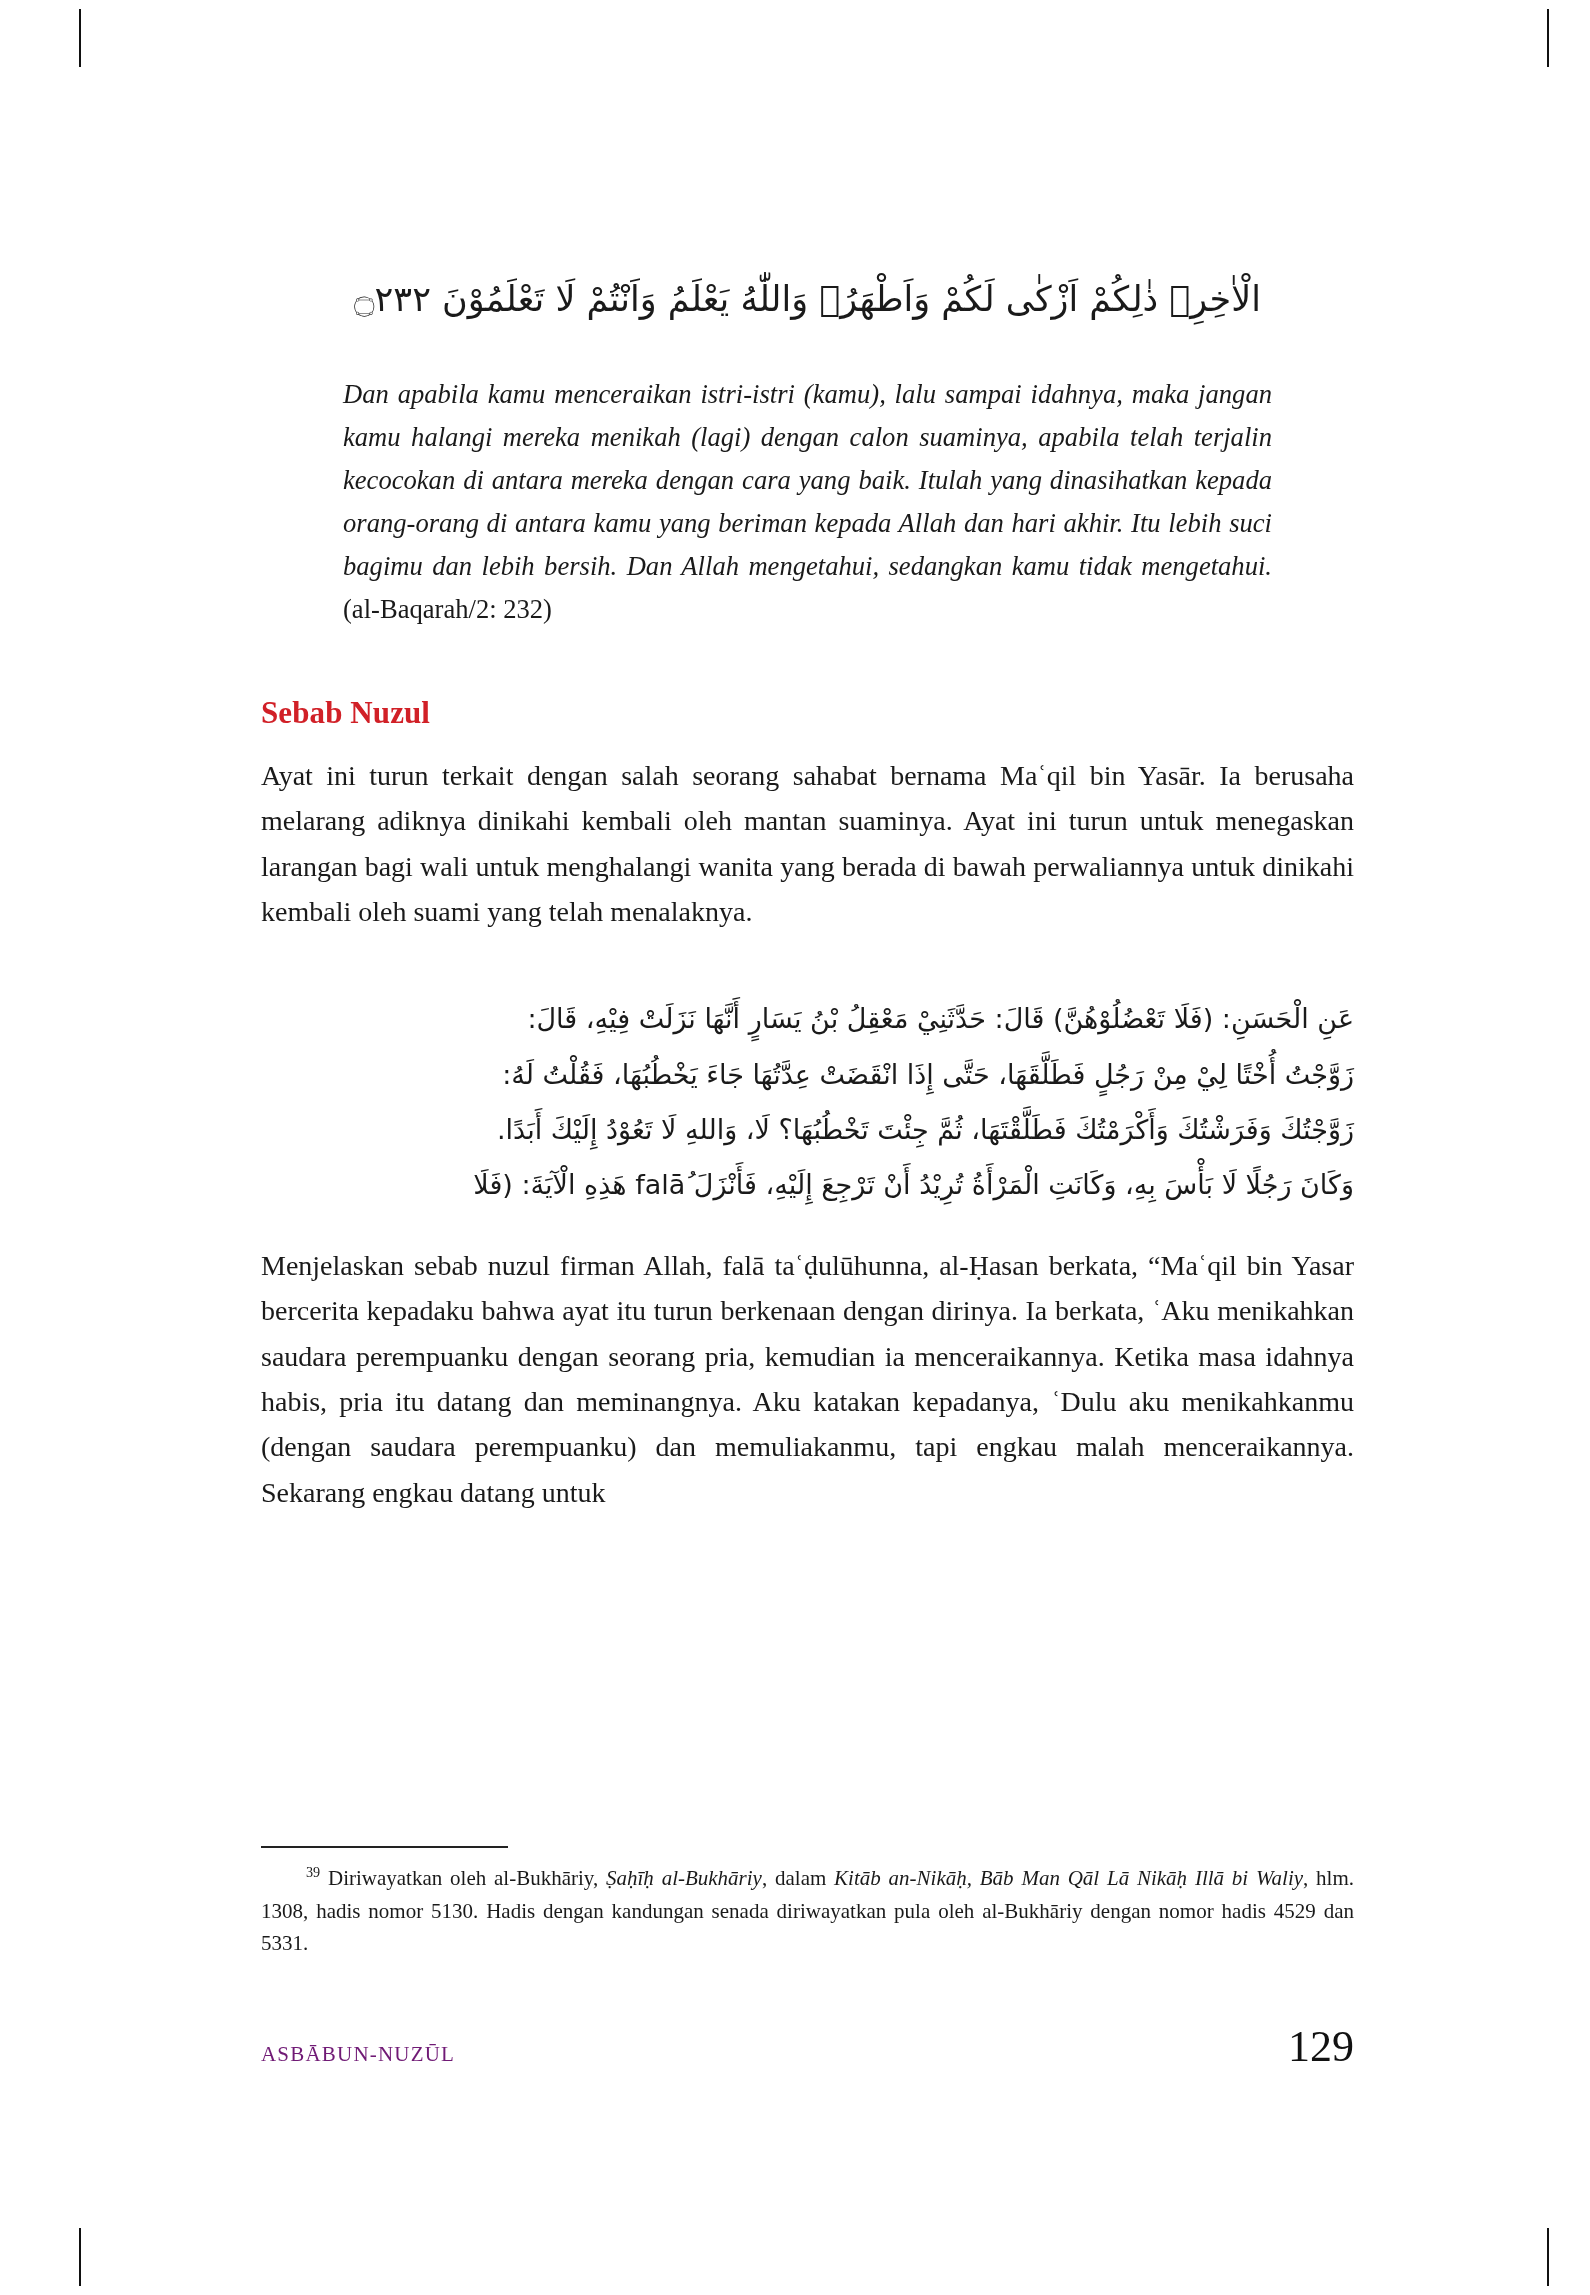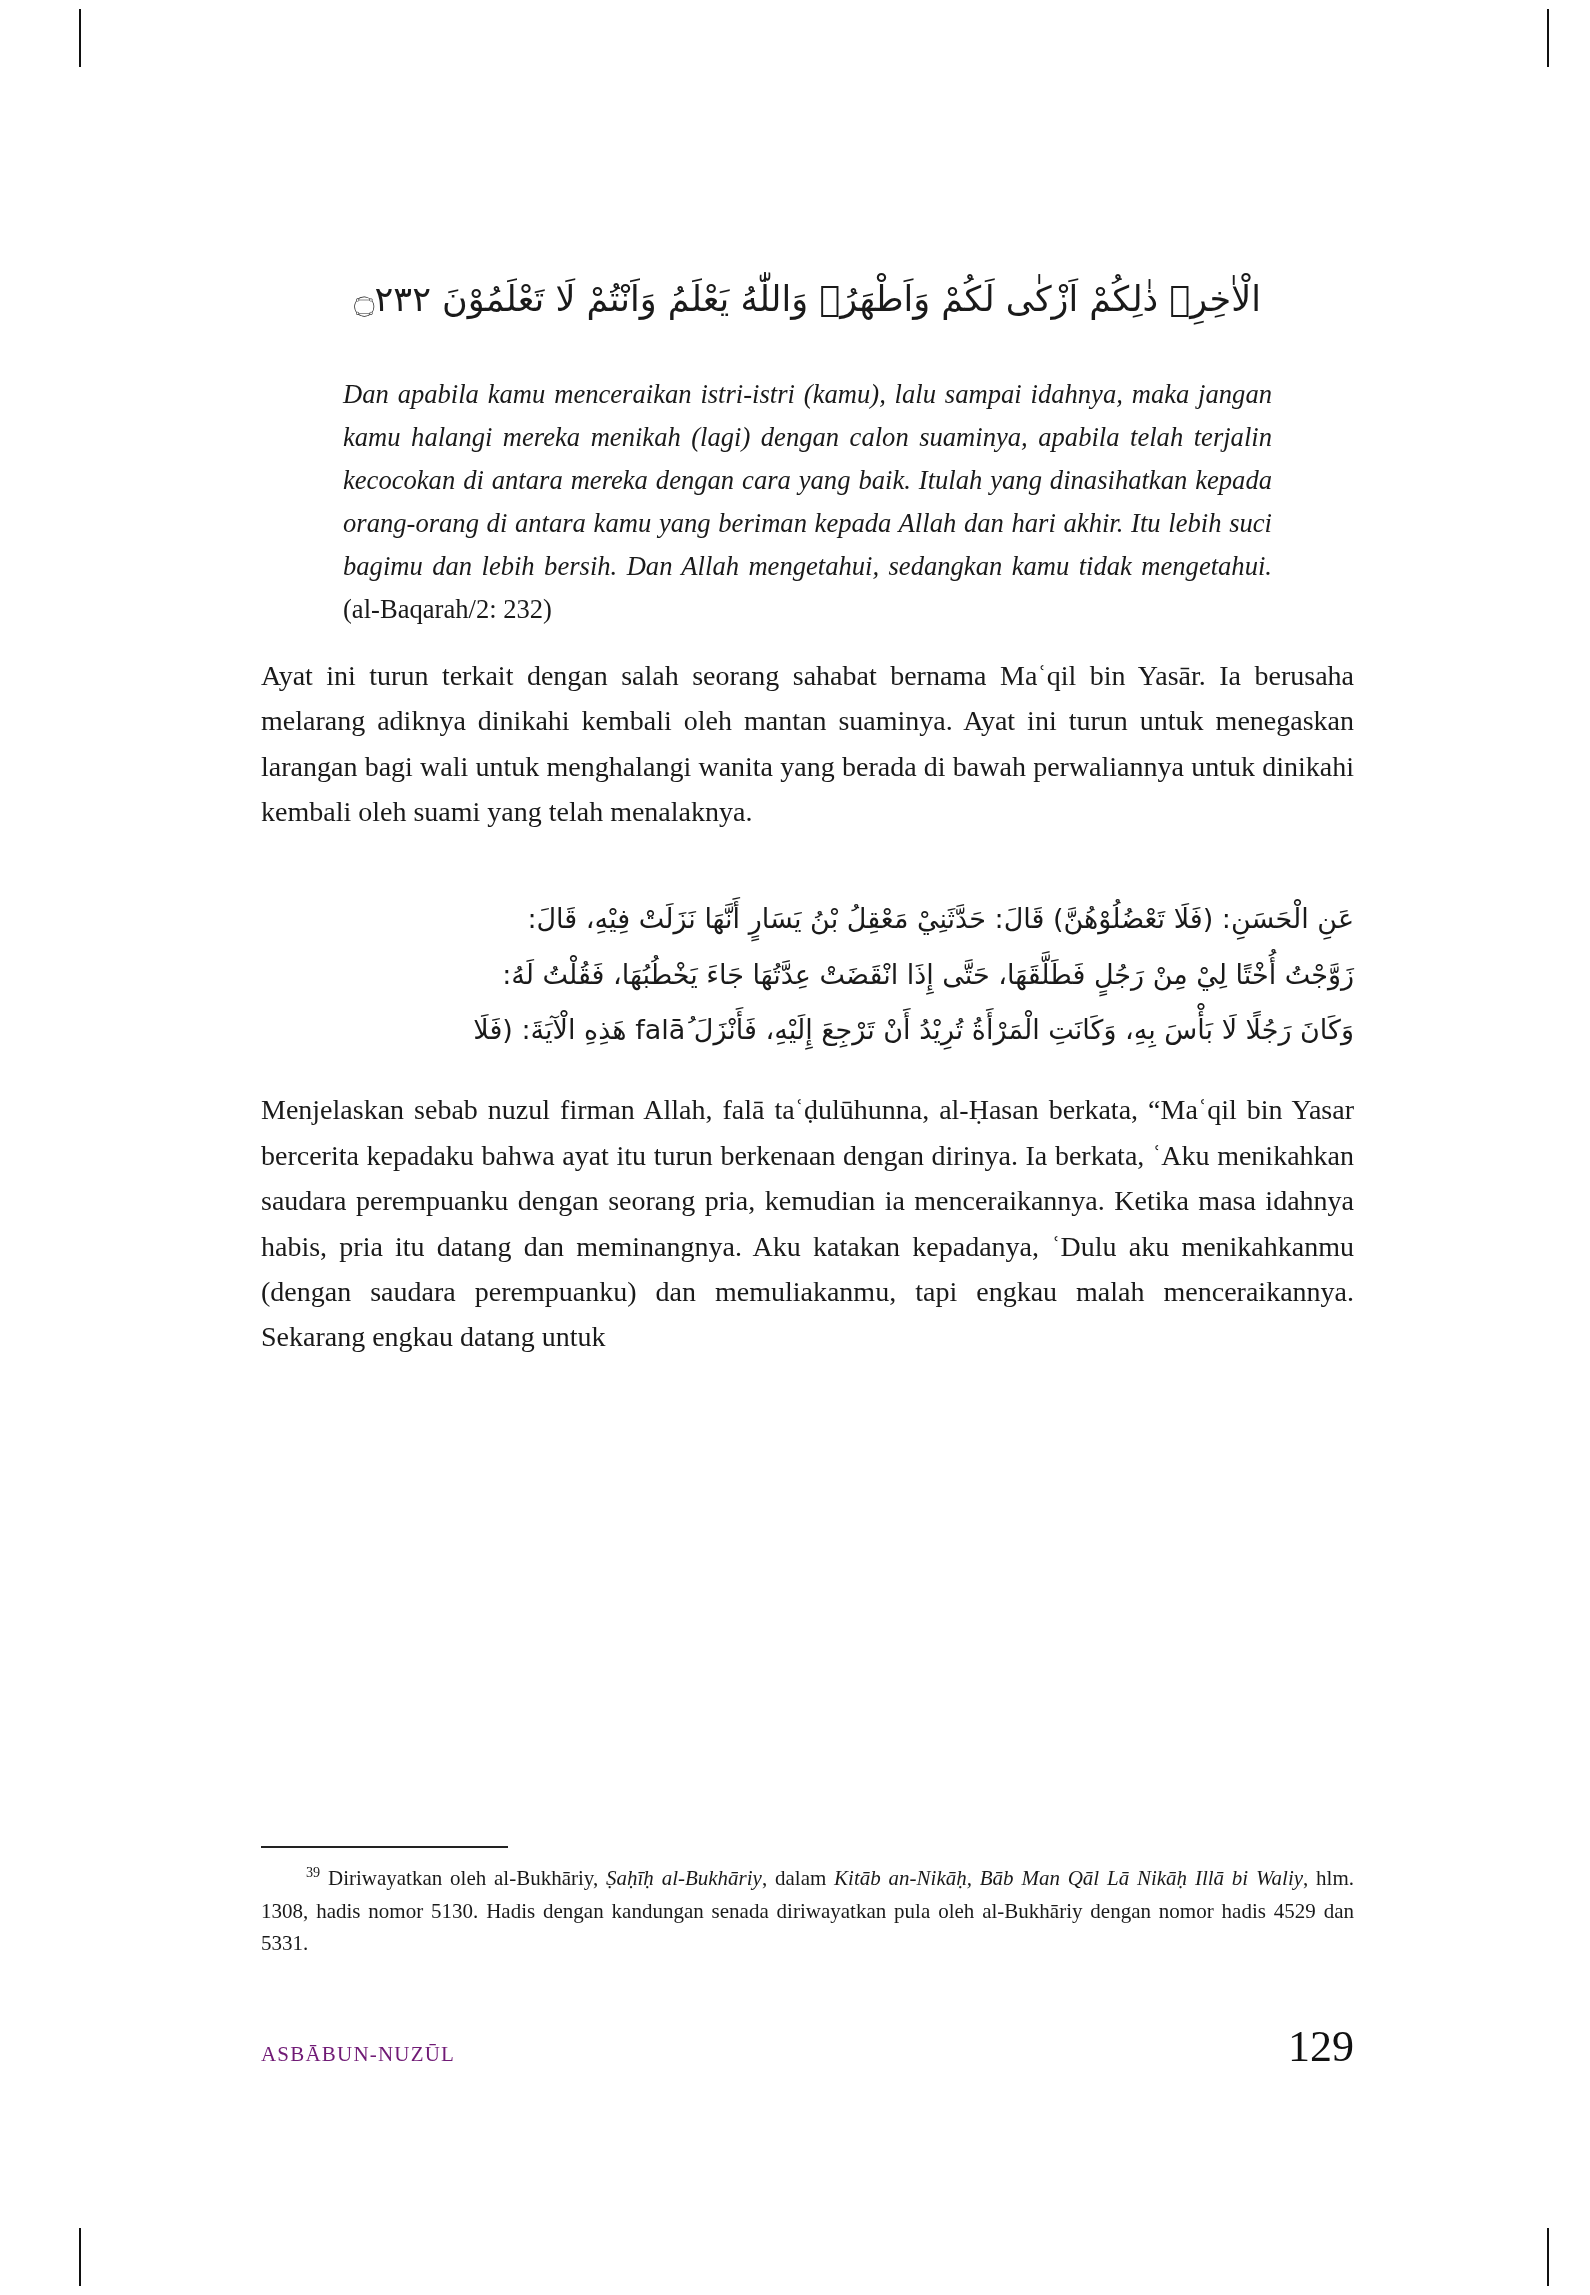--- a/index.html
+++ b/index.html
@@ -140,26 +140,28 @@
 <div class="crop-mark crop-br-v"></div>
 
 <div class="page">
 
   <div class="ayah-arabic">الْاٰخِرِۗ ذٰلِكُمْ اَزْكٰى لَكُمْ وَاَطْهَرُۗ وَاللّٰهُ يَعْلَمُ وَاَنْتُمْ لَا تَعْلَمُوْنَ ۝٢٣٢</div>
 
   <div class="translation">
     <span>Dan apabila kamu menceraikan istri-istri (kamu), lalu sampai idahnya, maka jangan kamu halangi mereka menikah (lagi) dengan calon suaminya, apabila telah terjalin kecocokan di antara mereka dengan cara yang baik. Itulah yang dinasihatkan kepada orang-orang di antara kamu yang beriman kepada Allah dan hari akhir. Itu lebih suci bagimu dan lebih bersih. Dan Allah mengetahui, sedangkan kamu tidak mengetahui.</span><span class="ref"> (al-Baqarah/2: 232)</span>
   </div>
 
+  <h2 class="section-heading">Sebab Nuzul</h2>
 
   <p class="para">Ayat ini turun terkait dengan salah seorang sahabat bernama Maʿqil bin Yasār. Ia berusaha melarang adiknya dinikahi kembali oleh mantan suaminya. Ayat ini turun untuk menegaskan larangan bagi wali untuk menghalangi wanita yang berada di bawah perwaliannya untuk dinikahi kembali oleh suami yang telah menalaknya.</p>
 
   <div class="hadith">
     <div>عَنِ الْحَسَنِ: (فَلَا تَعْضُلُوْهُنَّ) قَالَ: حَدَّثَنِيْ مَعْقِلُ بْنُ يَسَارٍ أَنَّهَا نَزَلَتْ فِيْهِ، قَالَ:</div>
     <div>زَوَّجْتُ أُخْتًا لِيْ مِنْ رَجُلٍ فَطَلَّقَهَا، حَتَّى إِذَا انْقَضَتْ عِدَّتُهَا جَاءَ يَخْطُبُهَا، فَقُلْتُ لَهُ:</div>
+    <div>زَوَّجْتُكَ وَفَرَشْتُكَ وَأَكْرَمْتُكَ فَطَلَّقْتَهَا، ثُمَّ جِئْتَ تَخْطُبُهَا؟ لَا، وَاللهِ لَا تَعُوْدُ إِلَيْكَ أَبَدًا.</div>
     <div>وَكَانَ رَجُلًا لَا بَأْسَ بِهِ، وَكَانَتِ الْمَرْأَةُ تُرِيْدُ أَنْ تَرْجِعَ إِلَيْهِ، فَأَنْزَلَ falāُ هَذِهِ الْآيَةَ: (فَلَا</div>
   </div>
 
   <p class="para tight">Menjelaskan sebab nuzul firman Allah, falā taʿḍulūhunna, al-Ḥasan berkata, “Maʿqil bin Yasar bercerita kepadaku bahwa ayat itu turun berkenaan dengan dirinya. Ia berkata, ʿAku menikahkan saudara perempuanku dengan seorang pria, kemudian ia menceraikannya. Ketika masa idahnya habis, pria itu datang dan meminangnya. Aku katakan kepadanya, ʿDulu aku menikahkanmu (dengan saudara perempuanku) dan memuliakanmu, tapi engkau malah menceraikannya. Sekarang engkau datang untuk</p>
 
   <div class="footnote-wrap">
     <div class="footnote-rule"></div>
     <div class="footnote">
       <span class="indent"></span><span class="fn-num">39</span><span> Diriwayatkan oleh al-Bukhāriy, </span><i>Ṣaḥīḥ al-Bukhāriy</i><span>, dalam </span><i>Kitāb an-Nikāḥ, Bāb Man Qāl Lā Nikāḥ Illā bi Waliy</i><span>, hlm. 1308, hadis nomor 5130. Hadis dengan kandungan senada diriwayatkan pula oleh al-Bukhāriy dengan nomor hadis 4529 dan 5331.</span>
     </div>

